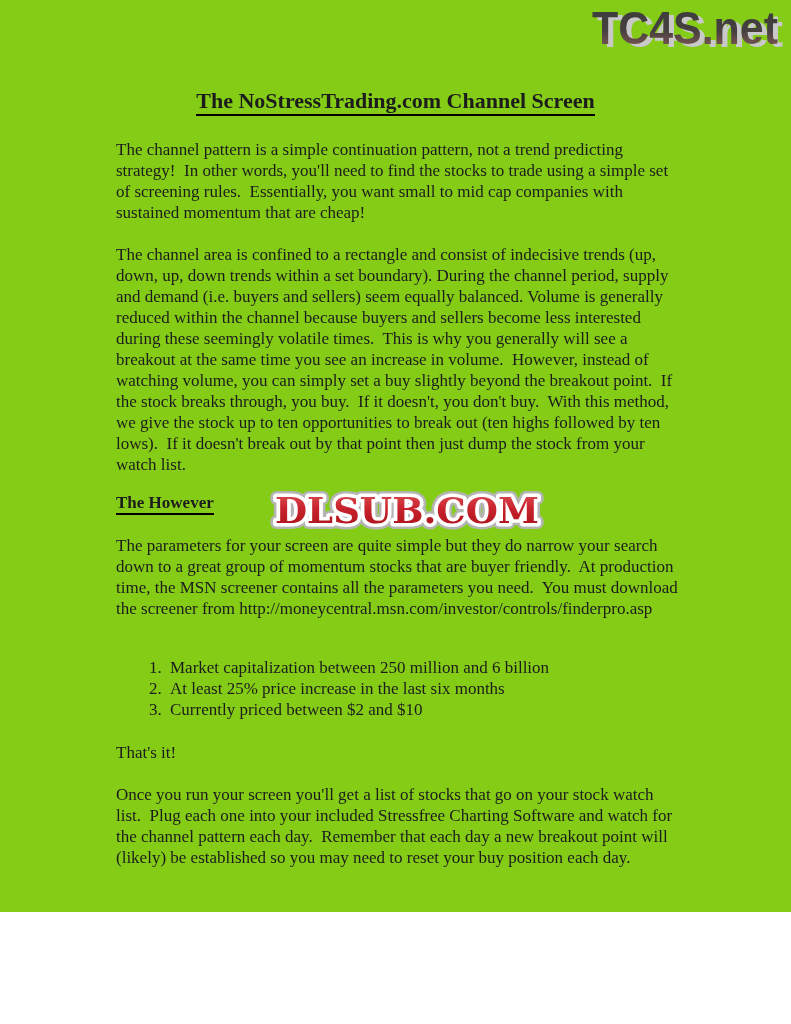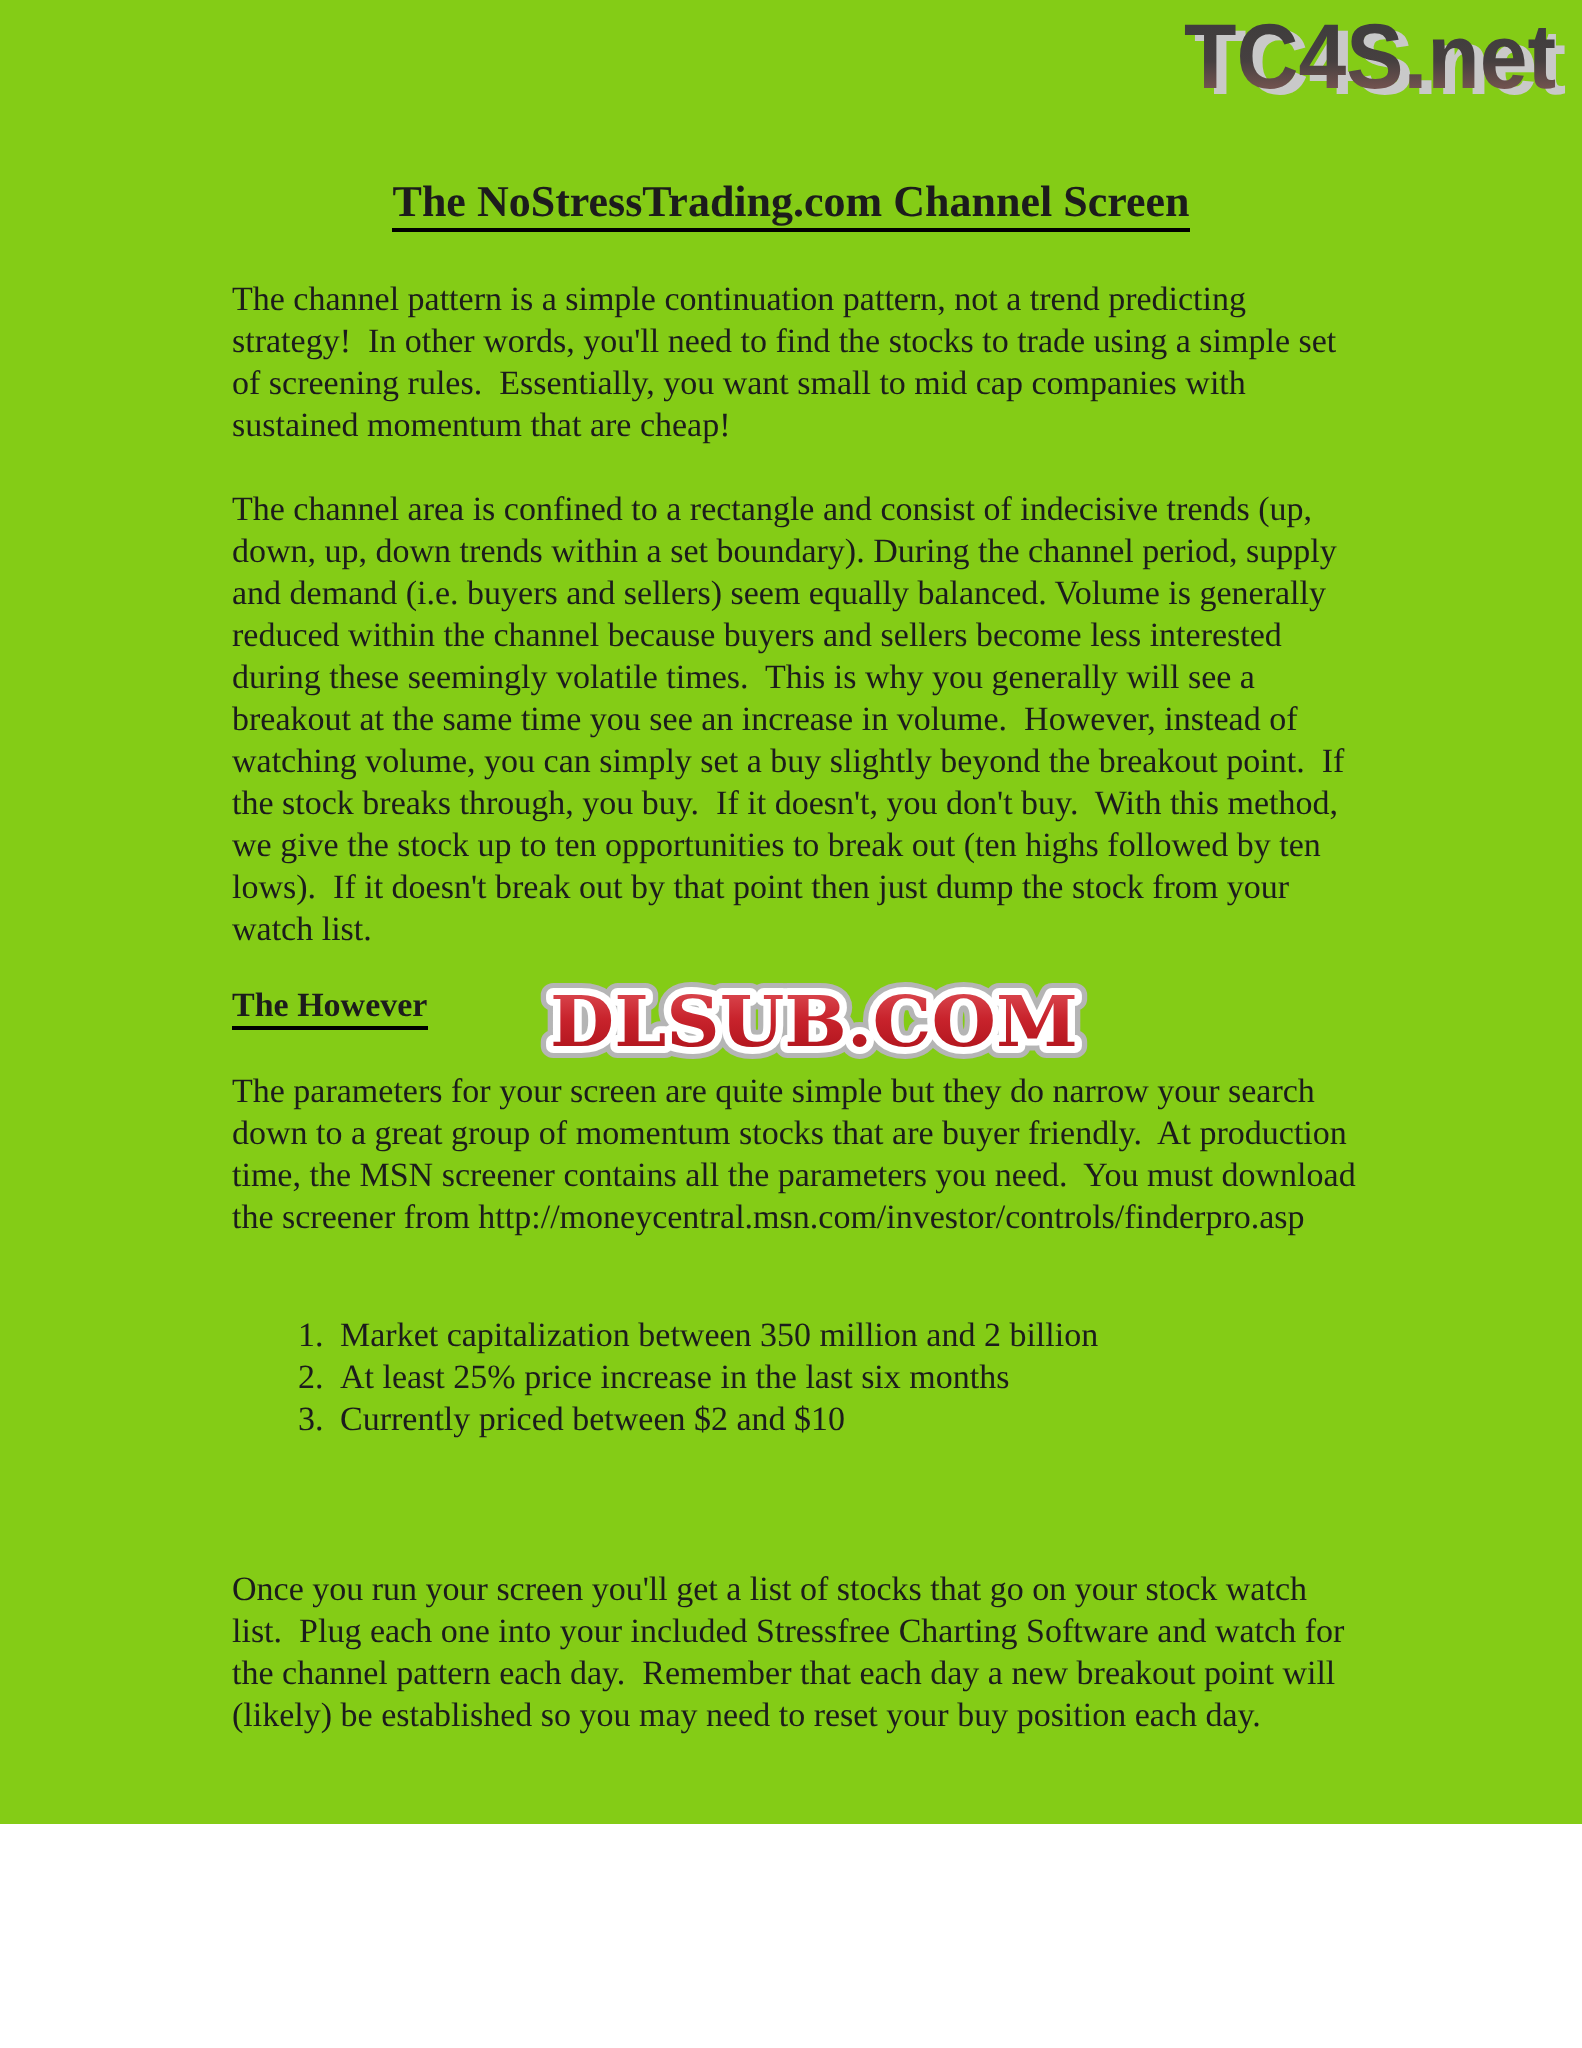--- a/index.html
+++ b/index.html
@@ -96,25 +96,26 @@
       </defs>
       <text x="142" y="40" text-anchor="middle" font-family="DejaVu Serif, serif" font-weight="bold" font-size="35" textLength="264" lengthAdjust="spacingAndGlyphs" fill="none" stroke="#b5b5b5" stroke-width="12" stroke-linejoin="round">DLSUB.COM</text>
       <text x="142" y="40" text-anchor="middle" font-family="DejaVu Serif, serif" font-weight="bold" font-size="35" textLength="264" lengthAdjust="spacingAndGlyphs" fill="none" stroke="#ffffff" stroke-width="7" stroke-linejoin="round">DLSUB.COM</text>
       <text x="142" y="40" text-anchor="middle" font-family="DejaVu Serif, serif" font-weight="bold" font-size="35" textLength="264" lengthAdjust="spacingAndGlyphs" fill="url(#dlsubGrad)">DLSUB.COM</text>
     </svg>
   </div>
 
   <p class="body-text" style="top:535px">The parameters for your screen are quite simple but they do narrow your search down to a great group of momentum stocks that are buyer friendly.  At production time, the MSN screener contains all the parameters you need.  You must download the screener from http://moneycentral.msn.com/investor/controls/finderpro.asp</p>
 
   <ol class="criteria-list">
-    <li>Market capitalization between 350 million and 2 billion</li>
+    <li>Market capitalization between 250 million and 6 billion</li>
     <li>At least 25% price increase in the last six months</li>
     <li>Currently priced between $2 and $10</li>
   </ol>
 
+  <p class="body-text" style="top:742px">That's it!</p>
 
   <p class="body-text" style="top:784px">Once you run your screen you'll get a list of stocks that go on your stock watch list.  Plug each one into your included Stressfree Charting Software and watch for the channel pattern each day.  Remember that each day a new breakout point will (likely) be established so you may need to reset your buy position each day.</p>
 
   <div class="txtreme-logo-wrap">
     <svg width="314" height="50" viewBox="0 0 314 50">
       <defs>
         <linearGradient id="txGrad" x1="0" y1="0" x2="0" y2="1">
           <stop offset="0%" stop-color="#da7777"></stop>
           <stop offset="55%" stop-color="#cd5c5c"></stop>
           <stop offset="100%" stop-color="#bd4a4a"></stop>

